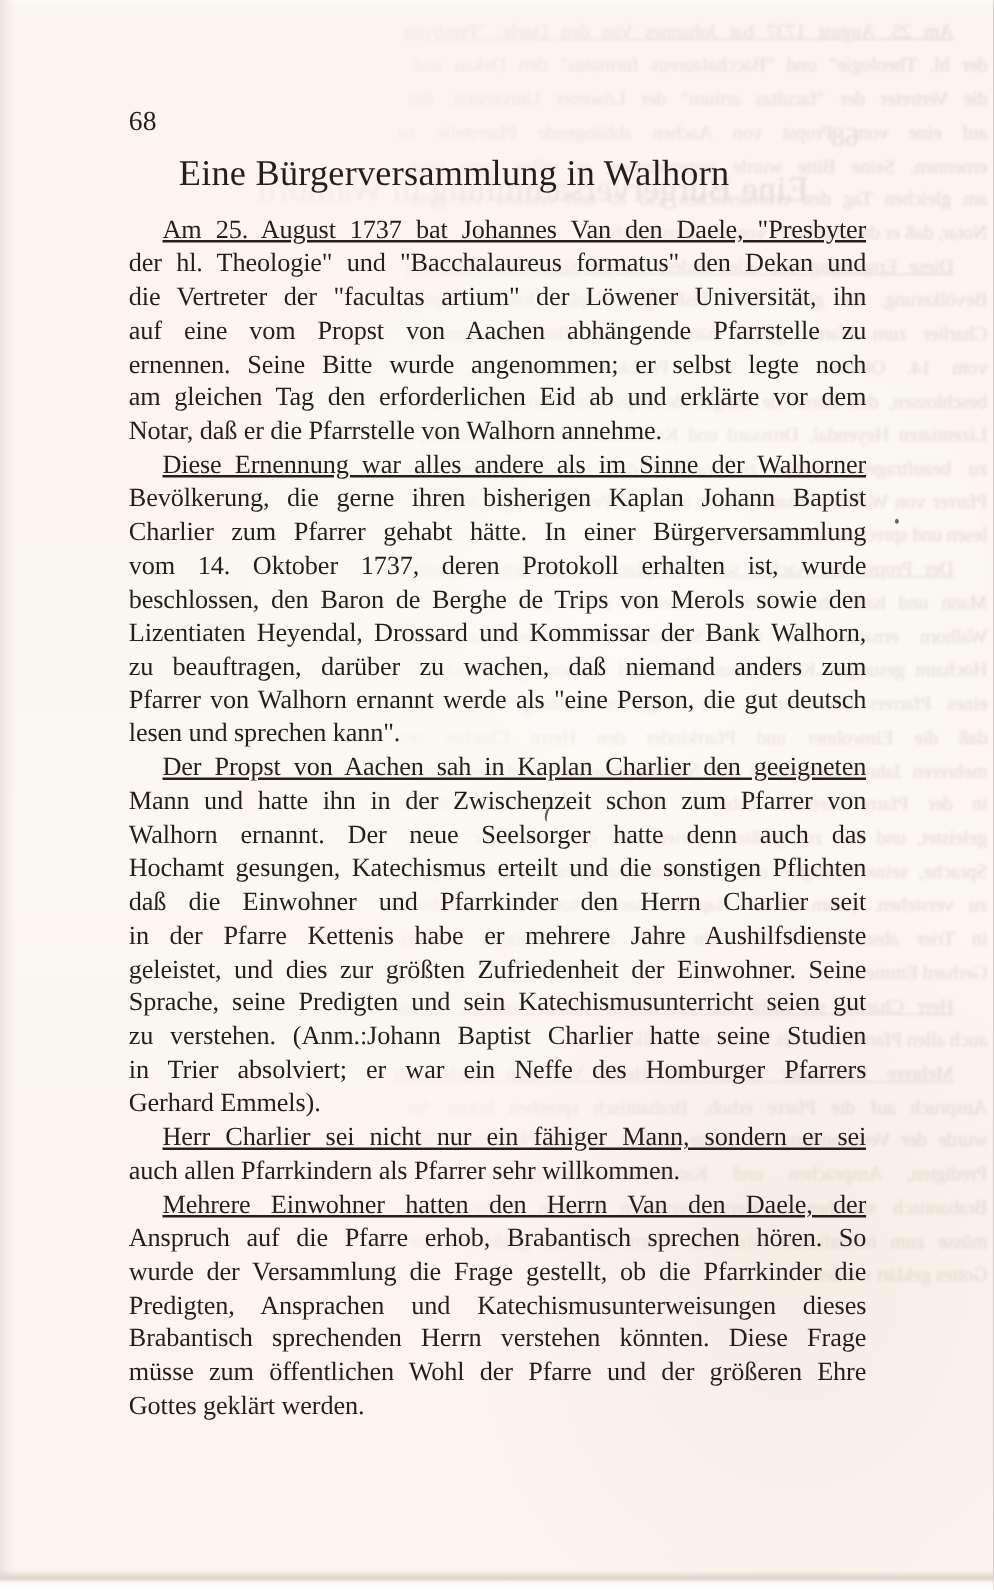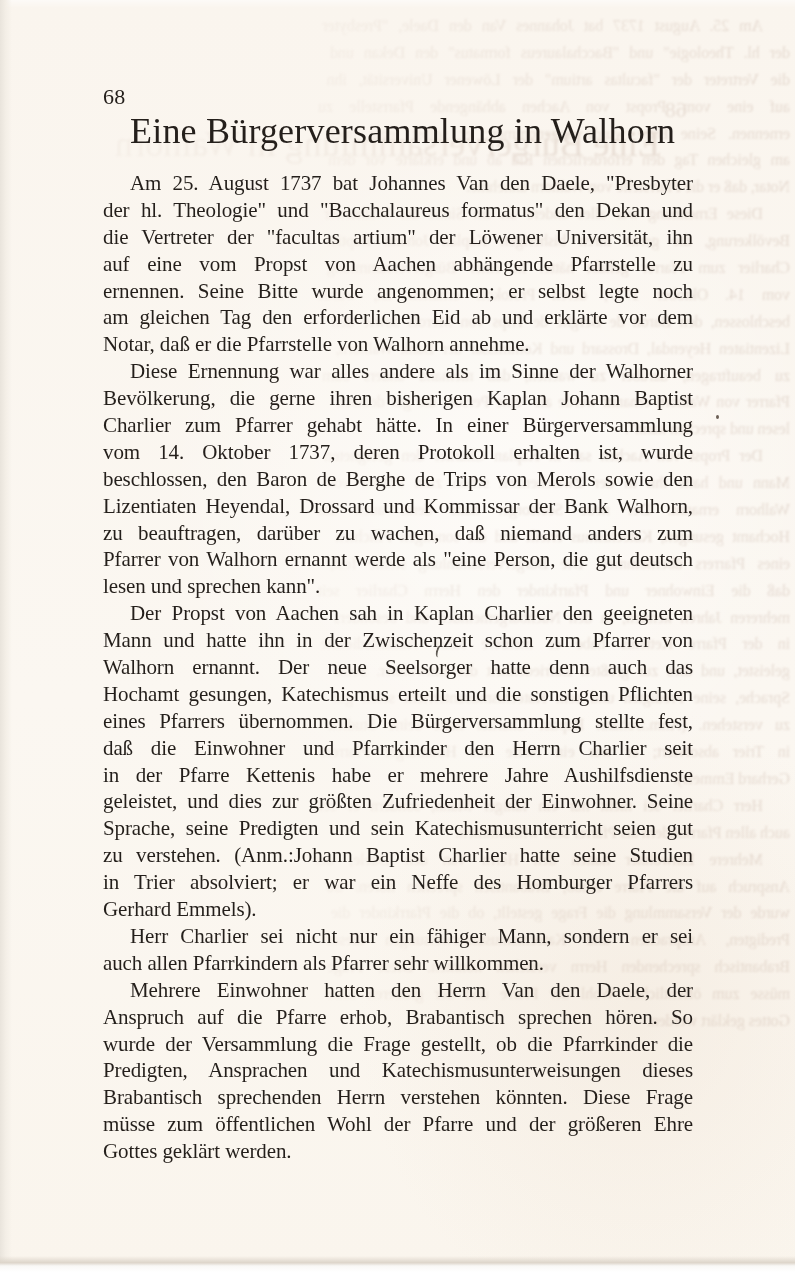--- a/index.html
+++ b/index.html
@@ -17,29 +17,29 @@
     -webkit-mask-image:linear-gradient(90deg,rgba(0,0,0,.18) 0%,rgba(0,0,0,.35) 40%,rgba(0,0,0,.75) 68%,rgba(0,0,0,1) 100%);
     mask-image:linear-gradient(90deg,rgba(0,0,0,.18) 0%,rgba(0,0,0,.35) 40%,rgba(0,0,0,.75) 68%,rgba(0,0,0,1) 100%);
     pointer-events:none;
   }
   #ghost-inner{position:absolute;inset:0;transform:translate(-5px,13px) scaleX(-1);}
   #ghost-inner *{color:var(--ghost,#b59a8a) !important;}
   
   #print-layer{position:absolute;inset:0;color:var(--ink,#241f1b);}
   .pagenum{position:absolute;left:103px;top:84px;font-size:22px;letter-spacing:.3px;}
   .title{
-    position:absolute;left:130px;top:110px;margin:0;font-weight:normal;
-    font-size:36px;letter-spacing:.2px;white-space:nowrap;
+    position:absolute;left:130px;top:110px;margin:13px;font-weight:normal;
+    font-size:29px;letter-spacing:.2px;white-space:nowrap;
   }
   #body-text{position:absolute;left:103px;top:170px;width:590px;font-size:21px;}
   .line{
     height:26.9px;line-height:26.9px;overflow:hidden;white-space:nowrap;
     letter-spacing:-0.1px;
   }
-  .line.first{text-indent:27px;}
+  .line.first{text-indent:27px;text-decoration:underline;}
   .ln{display:inline;}
   
   .edge-left{
     position:absolute;left:0;top:0;bottom:0;width:12px;
     background:linear-gradient(90deg,#e9e4dc 0%,#f3eee6 45%,rgba(243,238,230,0) 100%);
   }
   .edge-bottom{
     position:absolute;left:0;bottom:0;width:100%;height:16px;
     background:linear-gradient(180deg,rgba(222,214,203,0) 0%,#ddd5ca 42%,#f9f8f6 62%,#ffffff 100%);
   }
@@ -126,21 +126,20 @@
         <div class="line"><span class="ln" style="word-spacing: 13px; text-align: center;">vom 14. Oktober 1737, deren Protokoll erhalten ist, wurde</span></div>
         <div class="line"><span class="ln" style="word-spacing: 4.31px;">beschlossen, den Baron de Berghe de Trips von Merols sowie den</span></div>
         <div class="line"><span class="ln" style="word-spacing: 3.9px;">Lizentiaten Heyendal, Drossard und Kommissar der Bank Walhorn,</span></div>
         <div class="line"><span class="ln" style="word-spacing: 10.32px;">zu beauftragen, darüber zu wachen, daß niemand anders zum</span></div>
         <div class="line"><span class="ln" style="word-spacing: 2.28px;">Pfarrer von Walhorn ernannt werde als "eine Person, die gut deutsch</span></div>
         <div class="line last"><span class="ln">lesen und sprechen kann".</span></div>
         <div class="line first"><span class="ln" style="word-spacing: 5.22px;">Der Propst von Aachen sah in Kaplan Charlier den geeigneten</span></div>
         <div class="line"><span class="ln" style="word-spacing: 6.53px;">Mann und hatte ihn in der Zwischenzeit schon zum Pfarrer von</span></div>
         <div class="line"><span class="ln" style="word-spacing: 13.12px;">Walhorn ernannt. Der neue Seelsorger hatte denn auch das</span></div>
         <div class="line"><span class="ln" style="word-spacing: 4.06px; margin-top: 42px;">Hochamt gesungen, Katechismus erteilt und die sonstigen Pflichten</span></div>
-        <div class="line"><span class="ln" style="word-spacing: 8.46px;">eines Pfarrers übernommen. Die Bürgerversammlung stellte fest,</span></div>
         <div class="line"><span class="ln" style="word-spacing: 12.65px;">daß die Einwohner und Pfarrkinder den Herrn Charlier seit</span></div>
         <div class="line"><span class="ln" style="word-spacing: 11.38px; margin-top: 20px;">in der Pfarre Kettenis habe er mehrere Jahre Aushilfsdienste</span></div>
         <div class="line"><span class="ln" style="word-spacing: 4.89px;">geleistet, und dies zur größten Zufriedenheit der Einwohner. Seine</span></div>
         <div class="line"><span class="ln" style="word-spacing: 5.4px;">Sprache, seine Predigten und sein Katechismusunterricht seien gut</span></div>
         <div class="line"><span class="ln" style="word-spacing: 8.29px;">zu verstehen. (Anm.:Johann Baptist Charlier hatte seine Studien</span></div>
         <div class="line"><span class="ln" style="word-spacing: 10.13px;">in Trier absolviert; er war ein Neffe des Homburger Pfarrers</span></div>
         <div class="line last"><span class="ln">Gerhard Emmels).</span></div>
         <div class="line first"><span class="ln" style="word-spacing: 7.04px;">Herr Charlier sei nicht nur ein fähiger Mann, sondern er sei</span></div>
         <div class="line last"><span class="ln">auch allen Pfarrkindern als Pfarrer sehr willkommen.</span></div>
         <div class="line first"><span class="ln" style="word-spacing: 11.1px; text-align: right;">Mehrere Einwohner hatten den Herrn Van den Daele, der</span></div>

